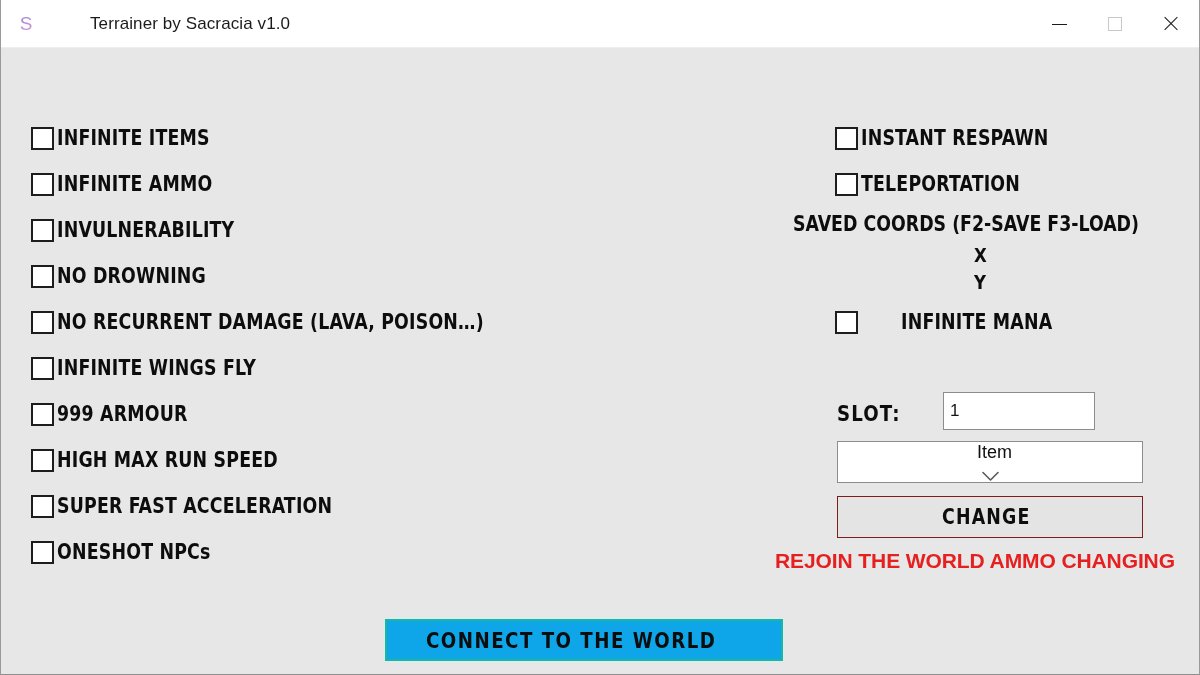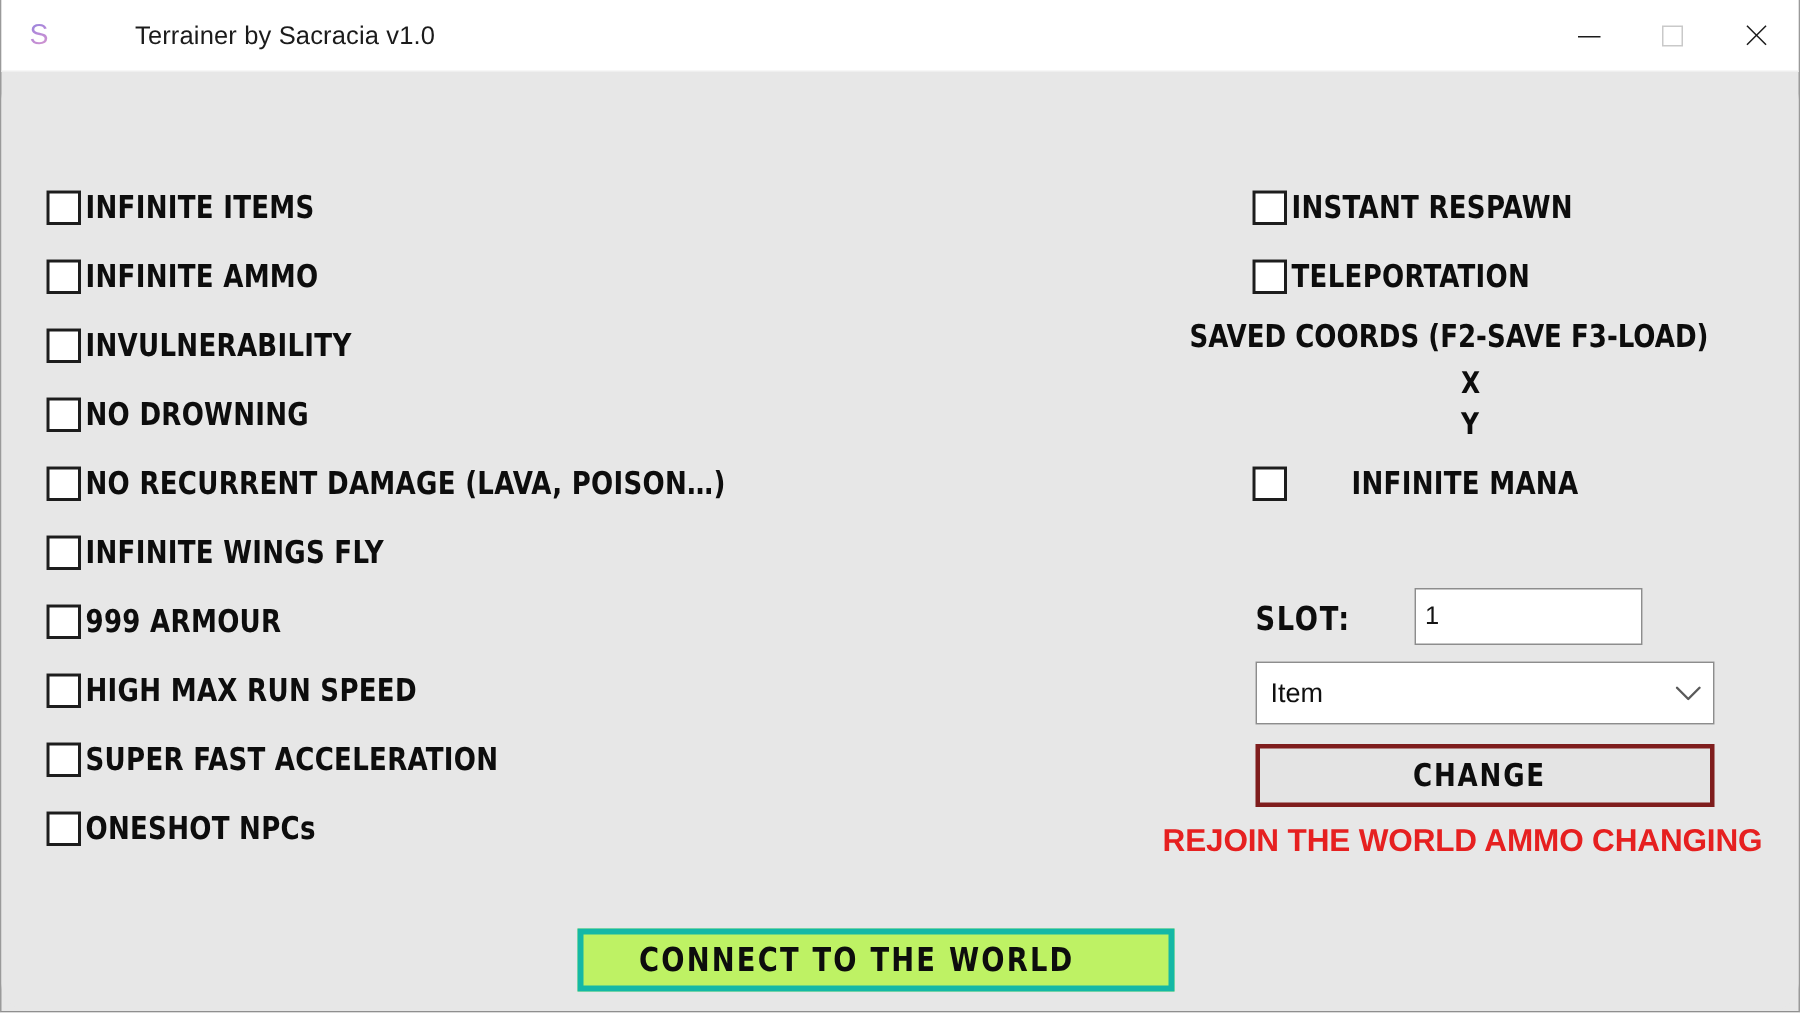--- a/index.html
+++ b/index.html
@@ -211,20 +211,21 @@
     position: absolute;
     left: 836px;
     top: 393px;
     width: 306px;
     height: 42px;
     background: #ffffff;
     border: 1px solid #8d8d8d;
     display: flex;
     align-items: center;
     cursor: default;
+    flex-direction: column;
   }
   #type-select-value {
     flex: 1;
     padding-left: 9px;
     font-size: 18px;
     color: #101010;
     font-family: "Liberation Sans", sans-serif;
   }
   #type-select-arrow {
     width: 34px;
@@ -235,21 +236,21 @@
   #type-select-arrow svg { display: block; }
 
   
   #change-button {
     position: absolute;
     left: 836px;
     top: 448px;
     width: 306px;
     height: 42px;
     background: #e4e4e4;
-    border: 3px solid #7f1d1d;
+    border: 1px solid #7f1d1d;
     display: flex;
     align-items: center;
     justify-content: center;
     cursor: default;
   }
   #change-button-label {
     font-size: 21px;
     color: #0d0d0d;
     letter-spacing: 1.3px;
   }
@@ -268,22 +269,22 @@
     letter-spacing: -0.1px;
   }
 
   
   #connect-button {
     position: absolute;
     left: 384px;
     top: 571px;
     width: 398px;
     height: 42px;
-    background: #bef264;
-    border: 4px solid #14b8a6;
+    background: #0ea5e9;
+    border: 2px solid #14b8a6;
     display: flex;
     align-items: center;
     justify-content: center;
     cursor: default;
   }
   #connect-button-label {
     font-size: 22px;
     color: #0d0d0d;
     letter-spacing: 1.6px;
   }

